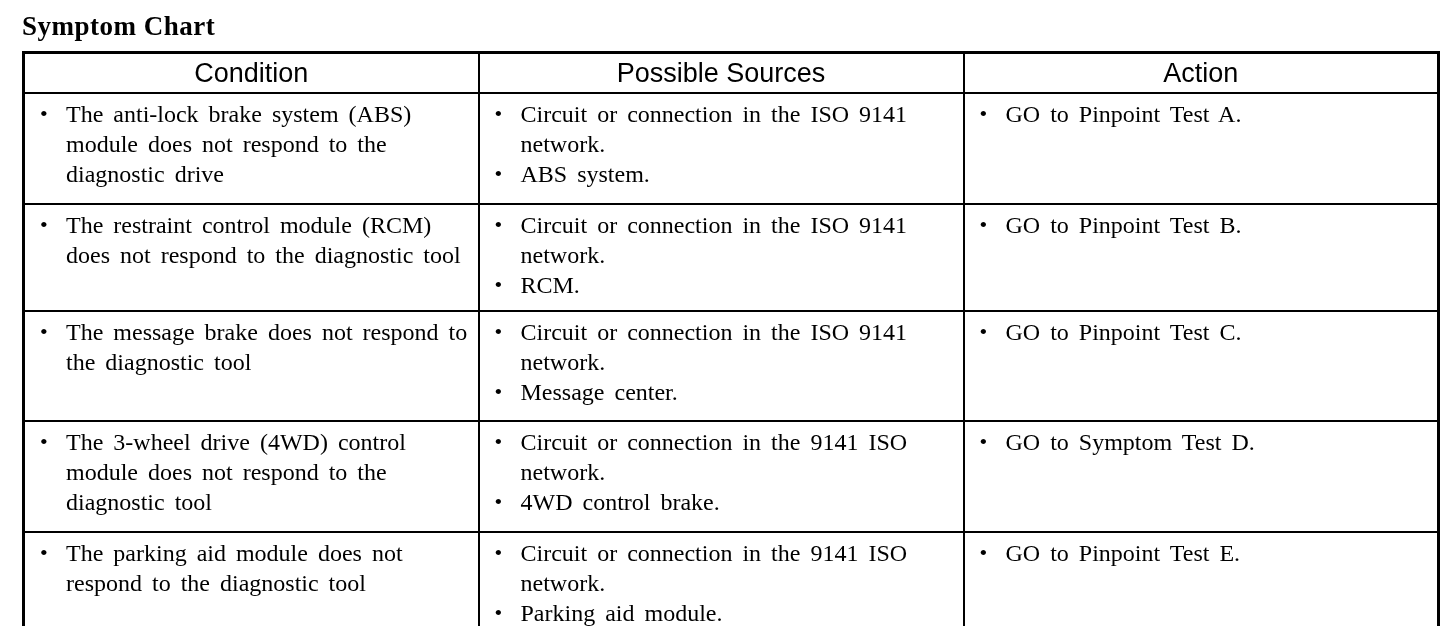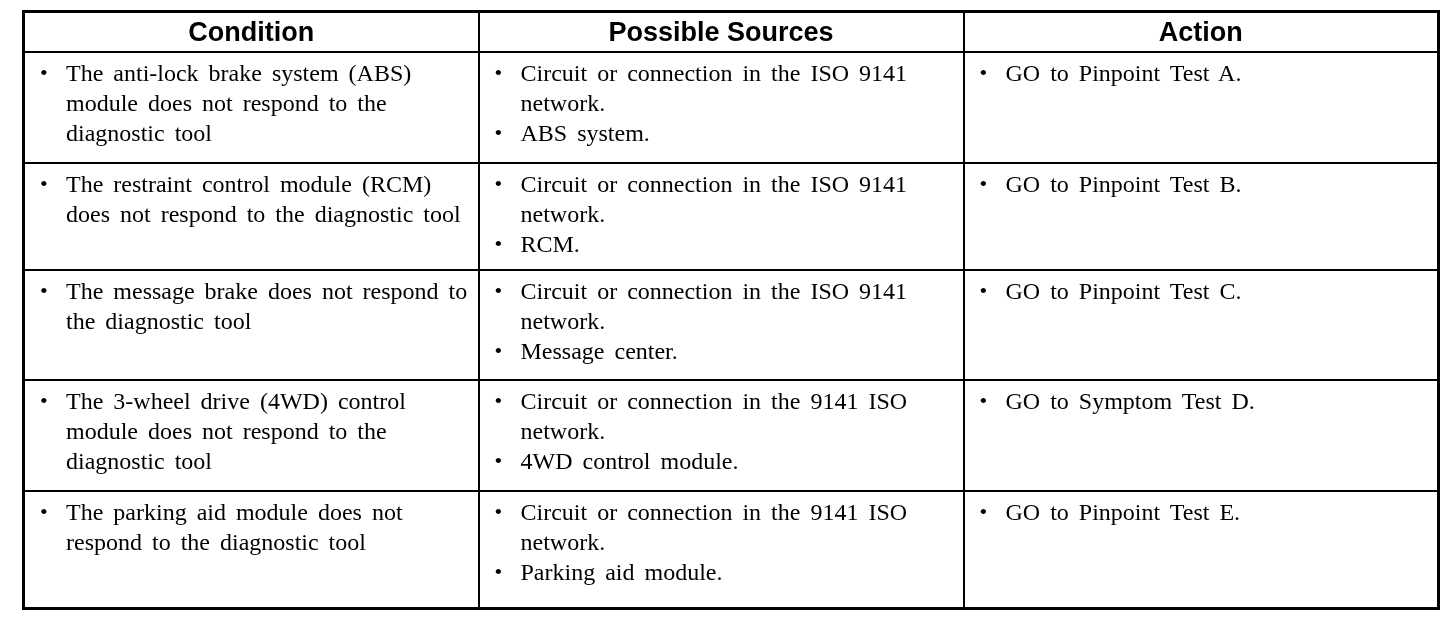--- a/index.html
+++ b/index.html
@@ -30,21 +30,21 @@
     table-layout: fixed;
   }
   table.symptom-table, th, td {
     border: 2px solid #000000;
   }
   table.symptom-table {
     border-width: 3px;
   }
   th {
     font-family: "Liberation Sans", sans-serif;
-    font-weight: bold;
+    font-weight: normal;
     font-size: 27px;
     text-align: center;
     vertical-align: middle;
     height: 38px;
     padding: 0;
   }
   td {
     vertical-align: top;
     padding: 5px 8px 4px 0;
     font-size: 24px;
@@ -74,41 +74,42 @@
   }
   .li-text {
     flex: 1 1 auto;
   }
 </style>
 </head>
 <body>
 
 <div class="page">
 
+  <h1 class="doc-title">Symptom Chart</h1>
 
   <table class="symptom-table">
     <colgroup>
       <col class="c-condition">
       <col class="c-sources">
       <col class="c-action">
     </colgroup>
     <thead>
       <tr>
         <th>Condition</th>
         <th>Possible Sources</th>
         <th>Action</th>
       </tr>
     </thead>
     <tbody>
 
       <tr class="r1">
         <td>
           <div class="li">
             <span class="bullet">•</span>
-            <span class="li-text">The anti-lock brake system (ABS) module does not respond to the diagnostic tool</span>
+            <span class="li-text">The anti-lock brake system (ABS) module does not respond to the diagnostic drive</span>
           </div>
         </td>
         <td>
           <div class="li">
             <span class="bullet">•</span>
             <span class="li-text">Circuit or connection in the ISO 9141 network.</span>
           </div>
           <div class="li">
             <span class="bullet">•</span>
             <span class="li-text">ABS system.</span>
@@ -179,21 +180,21 @@
             <span class="li-text">The 3-wheel drive (4WD) control module does not respond to the diagnostic tool</span>
           </div>
         </td>
         <td>
           <div class="li">
             <span class="bullet">•</span>
             <span class="li-text">Circuit or connection in the 9141 ISO network.</span>
           </div>
           <div class="li">
             <span class="bullet">•</span>
-            <span class="li-text">4WD control module.</span>
+            <span class="li-text">4WD control brake.</span>
           </div>
         </td>
         <td>
           <div class="li">
             <span class="bullet">•</span>
             <span class="li-text">GO to Symptom Test D.</span>
           </div>
         </td>
       </tr>
 

